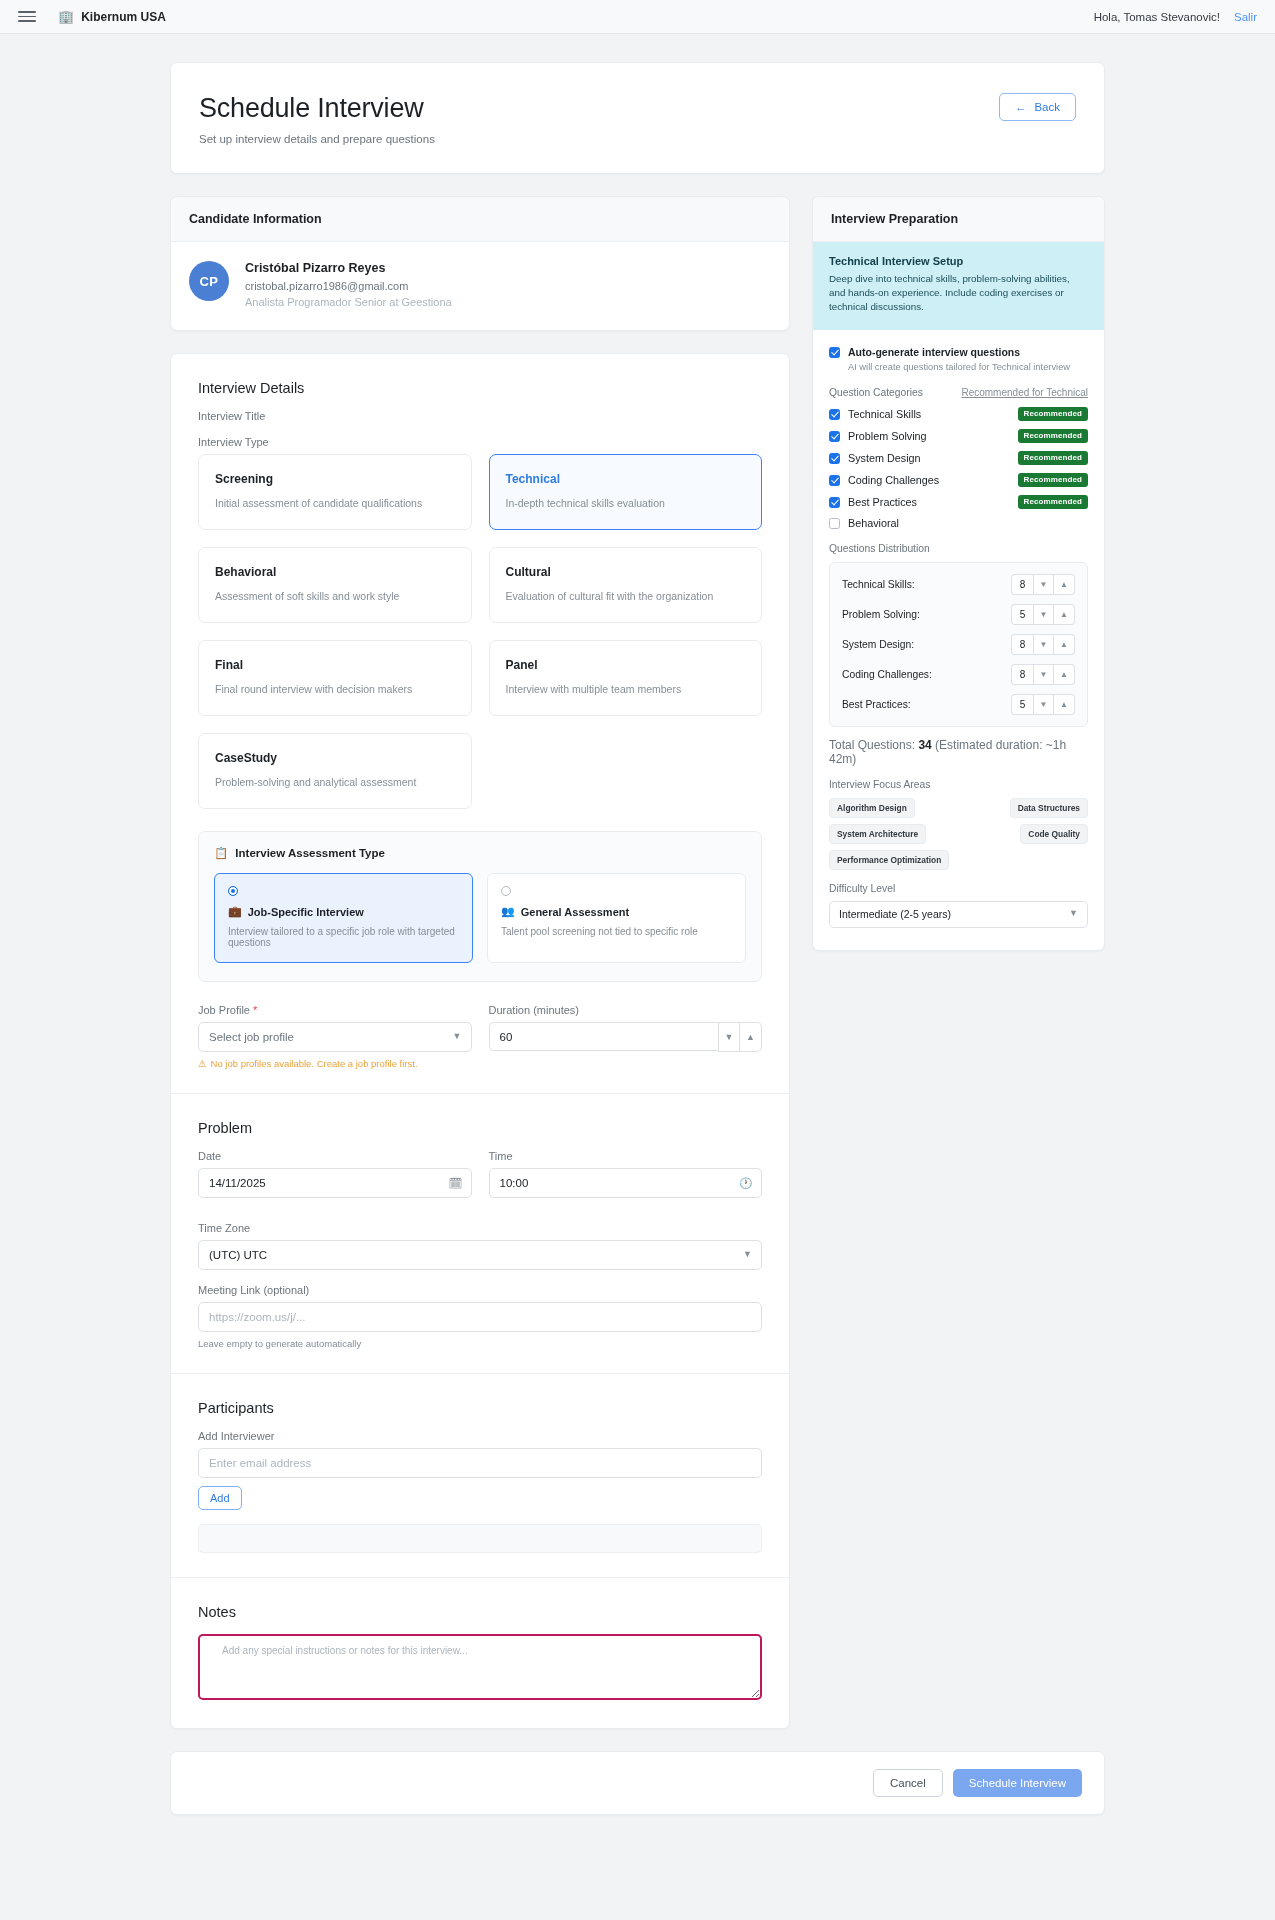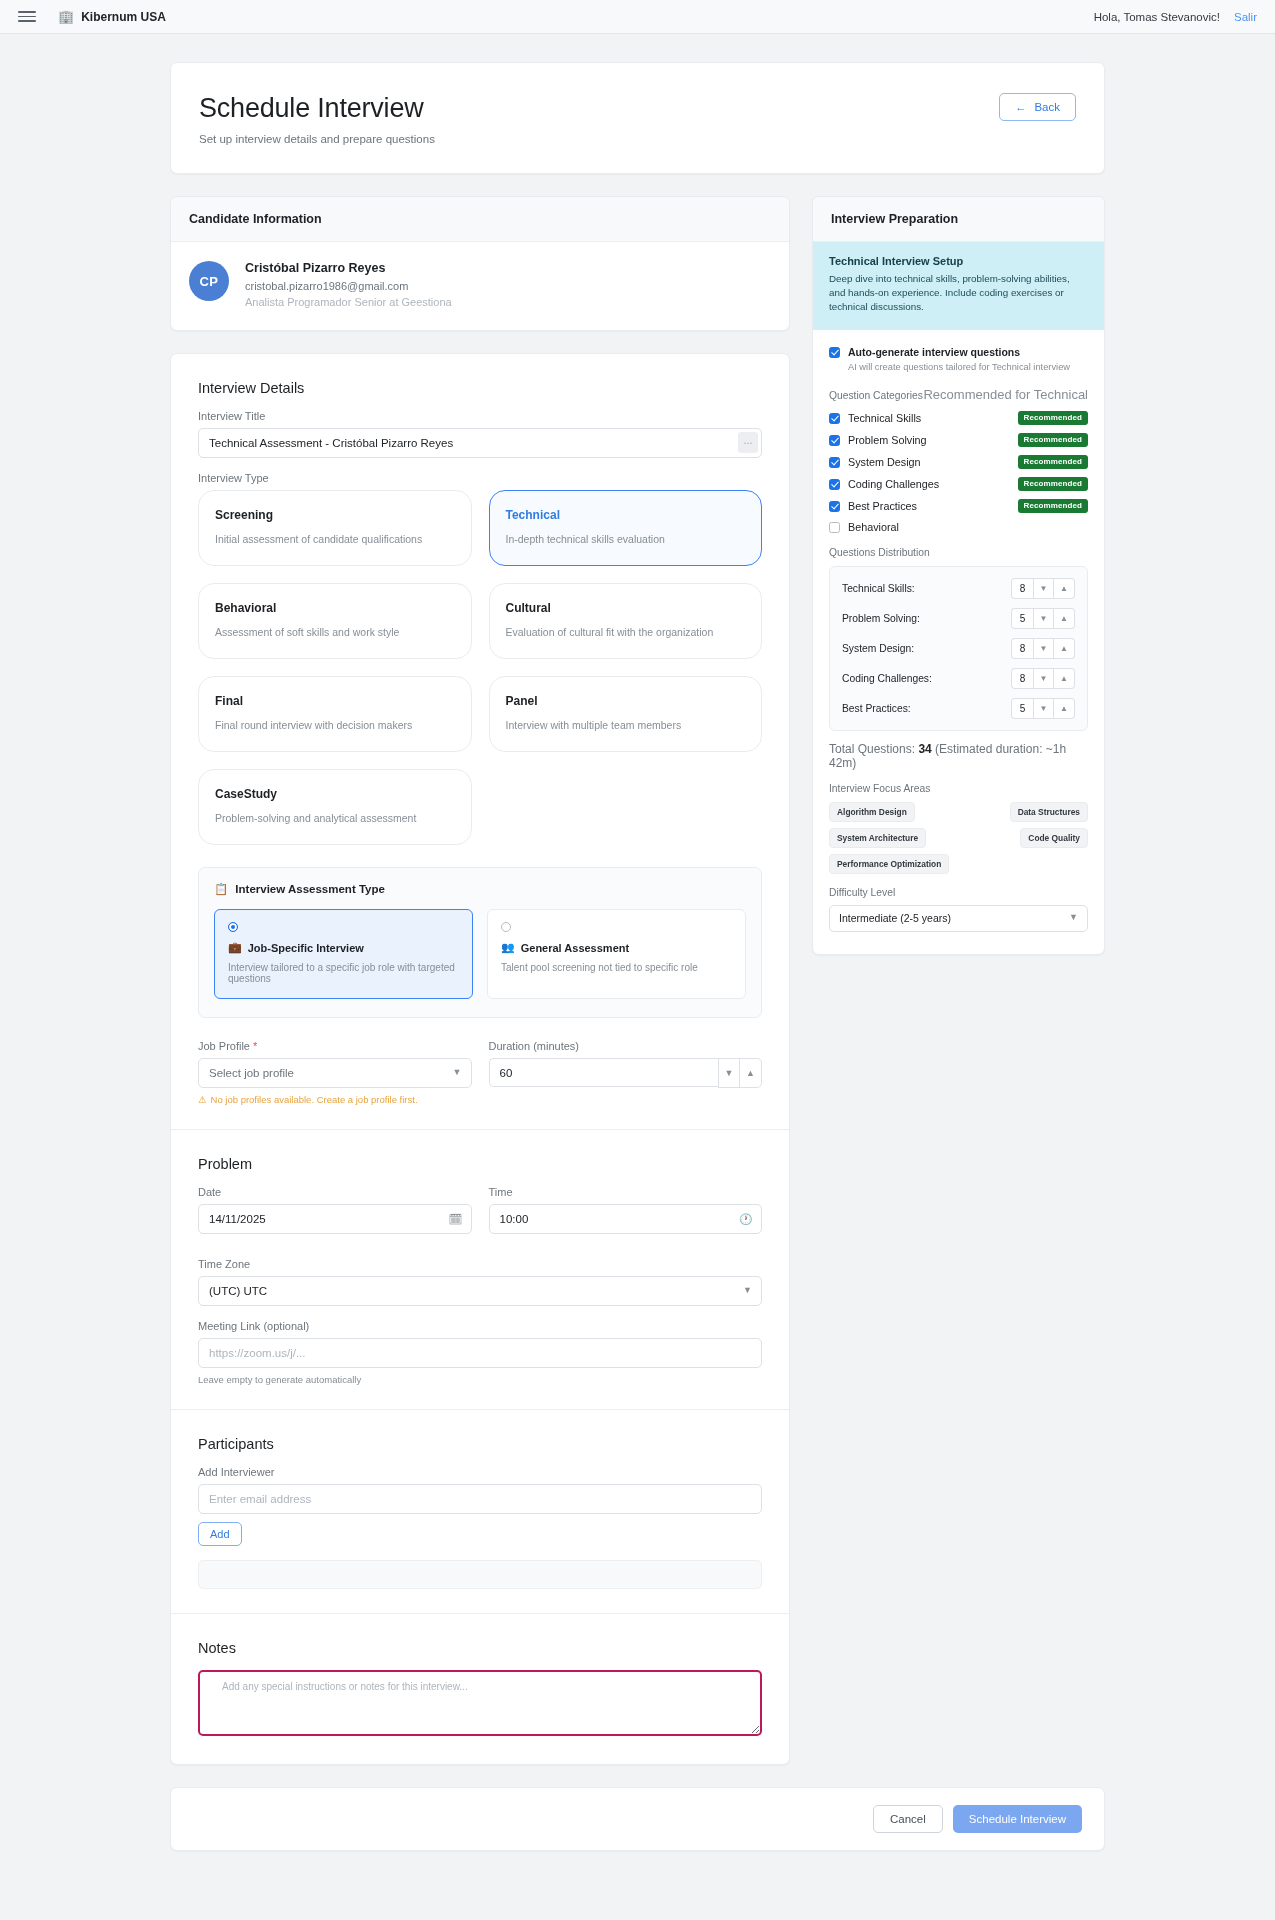--- a/index.html
+++ b/index.html
@@ -129,21 +129,21 @@
     width: 20px; height: 21px;
     background: #eceef1; border-radius: 3px;
     display: flex; align-items: center; justify-content: center;
     font-size: 9px; color: #868e96; cursor: pointer;
   }
 
   
   .type-grid { display: grid; grid-template-columns: 1fr 1fr; gap: 17px 17px; }
   .type-card {
     border: 1px solid #e9ecef;
-    border-radius: 16px;
+    border-radius: 7px;
     padding: 17px 16px 20px 16px;
     min-height: 71px;
     background: #fff;
     cursor: pointer;
   }
   .type-card.selected {
     border: 1.6px solid #3b82f6;
     background: #f7fafe;
   }
   .type-name { font-size: 12px; font-weight: 700; color: #1d2125; }
@@ -258,21 +258,21 @@
     border-width: 0 1.5px 1.5px 0; transform: rotate(43deg);
   }
   .auto-title { font-size: 10.5px; font-weight: 700; color: #1d2125; }
   .auto-sub { font-size: 9.3px; color: #868e96; margin-top: 4px; margin-left: 19px; }
 
   .cat-head {
     display: flex; justify-content: space-between; align-items: baseline;
     margin-top: 15px; margin-bottom: 9px;
   }
   .cat-head-l { font-size: 10.3px; color: #6c757d; }
-  .cat-head-r { font-size: 13px; color: #868e96; }
+  .cat-head-r { font-size: 10px; color: #868e96; text-decoration: underline; }
   .cat-row {
     display: flex; align-items: center; gap: 8px;
     margin-bottom: 8px;
   }
   .cat-label { font-size: 10.8px; color: #212529; }
   .badge-rec {
     margin-left: auto;
     background: #1a7a33; color: #fff;
     font-size: 8px; font-weight: 700;
     padding: 2.5px 6px; border-radius: 3px;
@@ -390,24 +390,20 @@
             </div>
           </div>
         </div>
 
         <div class="card form-card">
 
           <div class="section">
             <div class="section-title">Interview Details</div>
 
             <label class="field-label">Interview Title</label>
-            <div class="input-wrap">
-              <input class="input" value="Technical Assessment - Cristóbal Pizarro Reyes" style="">
-              <span class="input-suffix">⋯</span>
-            </div>
 
             <label class="field-label" style="margin-top:14px;">Interview Type</label>
             <div class="type-grid">
               <div class="type-card">
                 <div class="type-name">Screening</div>
                 <div class="type-desc">Initial assessment of candidate qualifications</div>
               </div>
               <div class="type-card selected">
                 <div class="type-name">Technical</div>
                 <div class="type-desc">In-depth technical skills evaluation</div>

